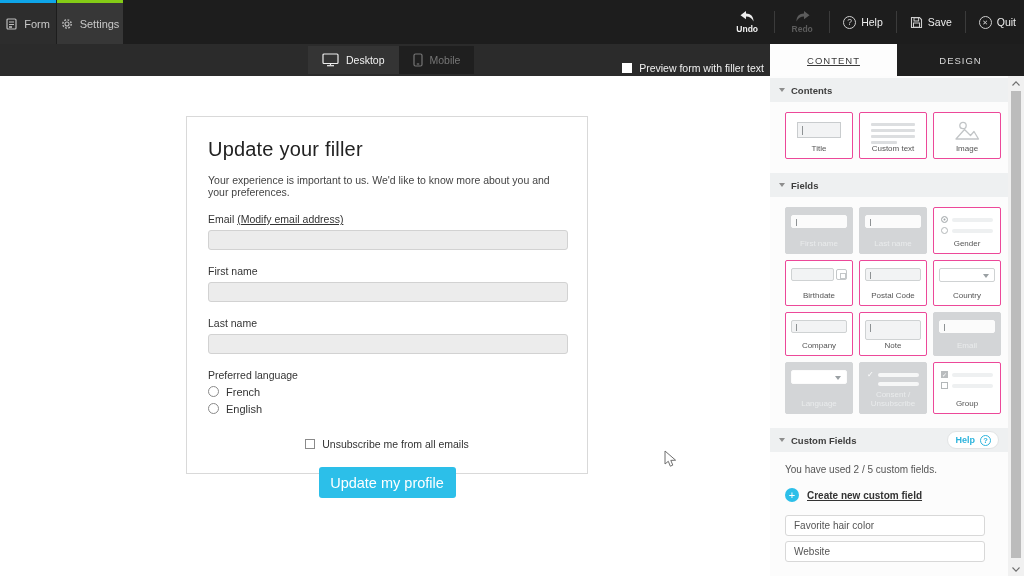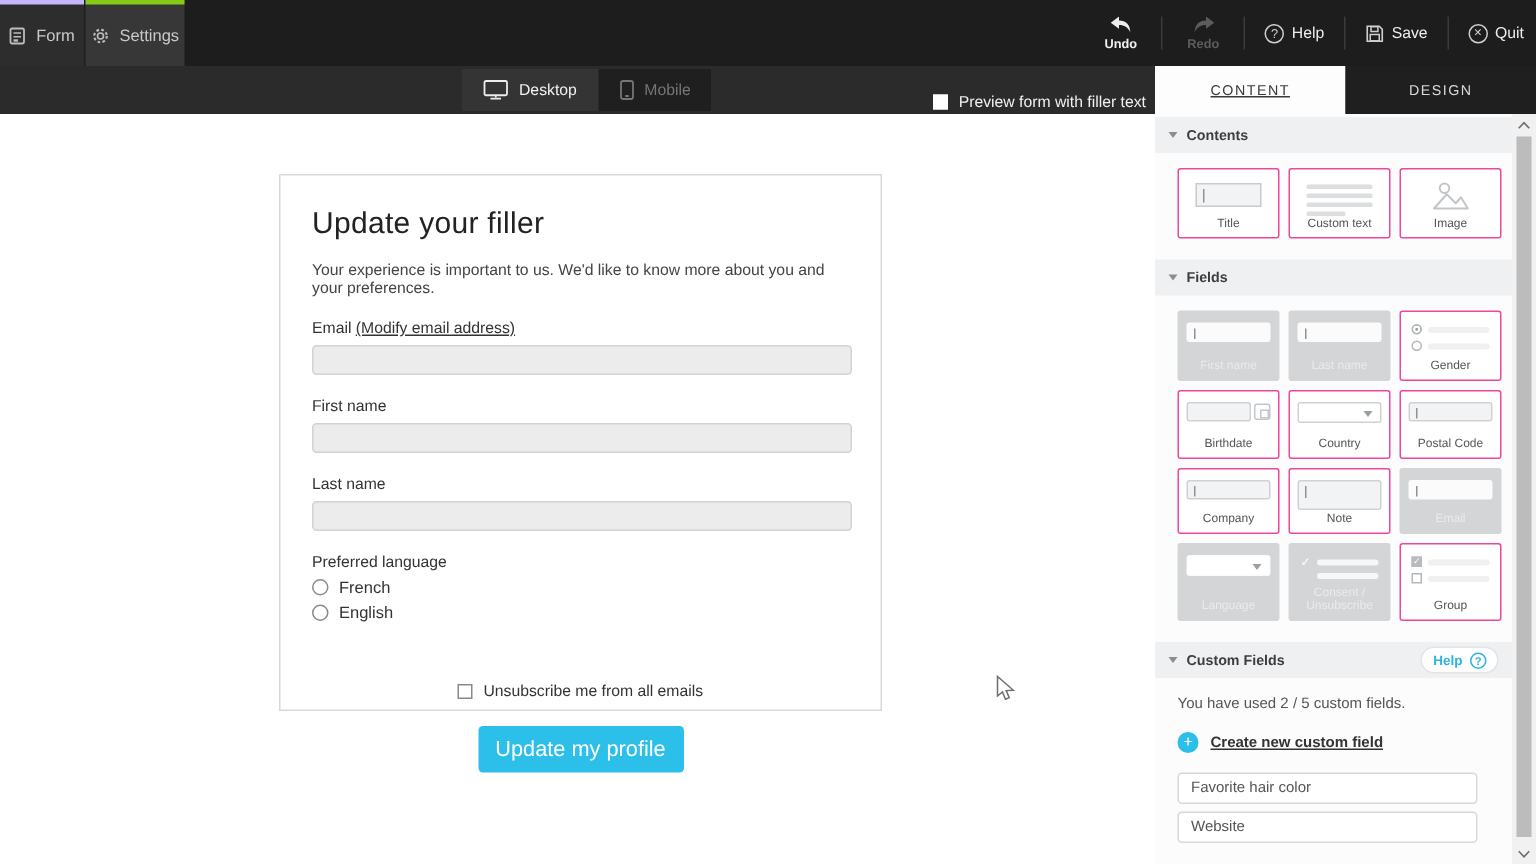--- a/index.html
+++ b/index.html
@@ -4,21 +4,21 @@
 <style>
   * { margin:0; padding:0; box-sizing:border-box; }
   html,body { width:1024px; height:576px; }
   body { font-family:"Liberation Sans","DejaVu Sans",sans-serif; background:#fff; }
   .stage { position:relative; width:1024px; height:576px; overflow:hidden; background:#fff; }
 
   
   .topbar { position:absolute; left:0; top:0; width:1024px; height:44px; background:#1d1d1d; }
   .tab { position:absolute; top:0; height:44px; display:flex; align-items:center; justify-content:center; gap:7px;
          color:#c9c9c9; font-size:11px; cursor:pointer; }
-  .tab-form { left:0; width:56px; background:#2d2d2d; border-top:3px solid #c4b5fd; }
+  .tab-form { left:0; width:56px; background:#2d2d2d; border-top:3px solid #0ea5e9; }
   .tab-settings { left:57px; width:66px; background:#373737; border-top:3px solid #84cc16; }
   .topbar-actions { position:absolute; right:4px; top:0; height:44px; display:flex; align-items:center; }
   .act-sep { width:1px; height:22px; background:#3b3b3b; margin:0 9px; }
   .act-stacked { display:flex; flex-direction:column; align-items:center; gap:2px; width:36px; cursor:pointer; }
   .act-stacked .alabel { font-size:8.5px; font-weight:bold; color:#f0f0f0; }
   .act-stacked.disabled .alabel { color:#5c5c5c; }
   .act-inline { display:flex; align-items:center; gap:5px; color:#ededed; font-size:10.5px; cursor:pointer; padding:0 4px; }
   .circ { width:13px; height:13px; border:1px solid #cfcfcf; border-radius:50%; display:flex; align-items:center;
           justify-content:center; font-size:8.5px; color:#cfcfcf; line-height:1; }
 
@@ -39,21 +39,21 @@
   .canvas { position:absolute; left:0; top:76px; width:770px; height:500px; background:#fff; }
   .form-card { position:absolute; left:186px; top:40px; width:402px; height:358px; background:#fff;
                border:1px solid #d9d9d9; padding:21px 21px; }
   .fp-title { font-size:20px; font-weight:500; color:#222; letter-spacing:.2px; }
   .fp-desc { margin-top:13px; font-size:10.5px; color:#444; }
   .fp-label { margin-top:15px; font-size:10.5px; color:#333; }
   .fp-label .lnk { text-decoration:underline; cursor:pointer; }
   .fp-input { margin-top:5px; width:360px; height:20px; background:#ececec; border:1px solid #d2d2d2; border-radius:3px; }
   .radio-row { display:flex; align-items:flex-start; gap:7px; margin-top:5px; font-size:11px; color:#333; }
   .radio { width:11px; height:11px; border:1px solid #8a8a8a; border-radius:50%; background:#fff; }
-  .fp-check-row { display:flex; align-items:center; justify-content:center; gap:7px; margin-top:40px;
+  .fp-check-row { display:flex; align-items:center; justify-content:center; gap:7px; margin-top:23px;
                   font-size:10.5px; color:#333; }
   .fp-checkbox { width:10px; height:10px; border:1px solid #8a8a8a; background:#fff; }
   .fp-submit { display:block; margin:17px auto 0; width:137px; height:31px; background:#2cbfe9; color:#fff;
                border:none; border-radius:3px; font-size:14.5px; font-family:inherit; cursor:pointer; }
 
   
   .sidebar { position:absolute; left:770px; top:76px; width:238px; height:500px; background:#fcfcfc; overflow:hidden; }
   .sec-head { display:flex; align-items:center; gap:6px; background:#eef0f1; height:24px; padding:0 9px;
               font-size:9.5px; font-weight:bold; color:#3d3d3d; margin-top:2px; }
   .tri { width:0; height:0; border-left:3.5px solid transparent; border-right:3.5px solid transparent;
@@ -320,26 +320,26 @@
         <span class="lbl">Gender</span>
       </div>
       <div class="fcard">
         <span class="ic-date">
             <span class="din"></span>
             <span class="cal"></span>
           </span>
         <span class="lbl">Birthdate</span>
       </div>
       <div class="fcard">
+        <span class="ic-input"></span>
+        <span class="lbl">Postal Code</span>
+      </div>
+      <div class="fcard">
         <span class="ic-select"></span>
         <span class="lbl">Country</span>
-      </div>
-      <div class="fcard">
-        <span class="ic-input"></span>
-        <span class="lbl">Postal Code</span>
       </div>
       <div class="fcard">
         <span class="ic-input"></span>
         <span class="lbl">Company</span>
       </div>
       <div class="fcard">
         <span class="ic-textarea"></span>
         <span class="lbl">Note</span>
       </div>
       <div class="fcard disabled">

